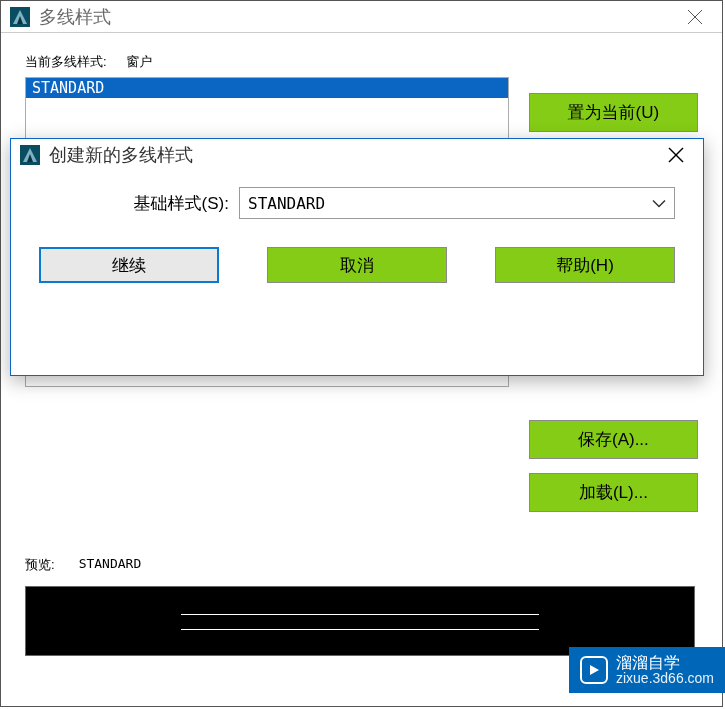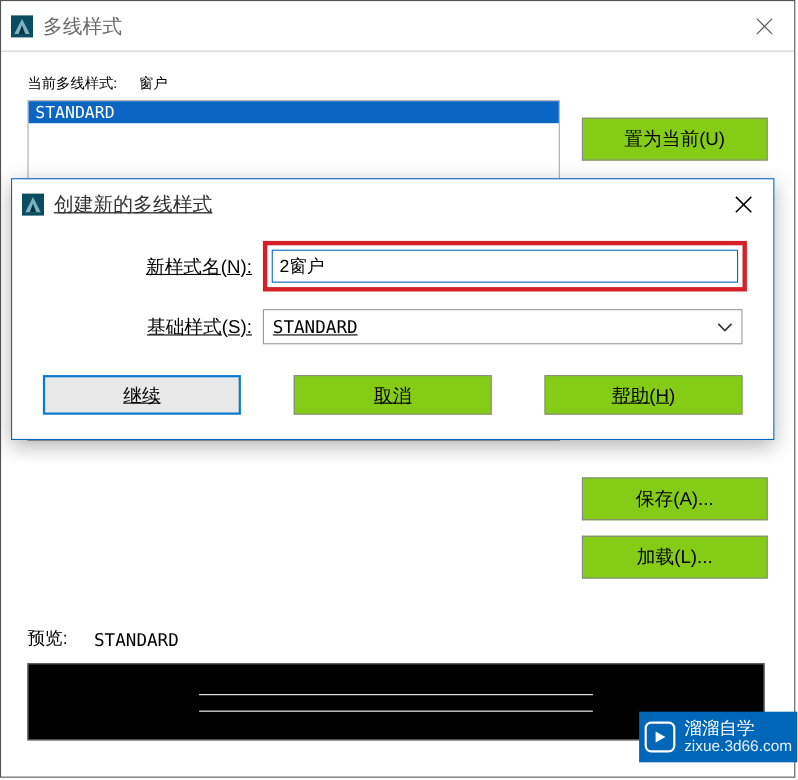--- a/index.html
+++ b/index.html
@@ -15,21 +15,21 @@
 
     
     .main-dialog {
       border: 1px solid #555;
       width: 723px;
       height: 707px;
       position: relative;
       background: #fff;
     }
     .titlebar {
-      height: 46px;
+      height: 32px;
       display: flex;
       align-items: center;
       border-bottom: 1px solid #ccc;
       padding: 0 6px 0 8px;
       font-size: 18px;
       color: #6a6a6a;
       text-align: center;
     }
     .app-icon {
       width: 22px;
@@ -102,21 +102,21 @@
     .btn {
       border: 1px solid #8a8a8a;
       background: #84cc16;
       display: flex;
       align-items: center;
       justify-content: center;
       font-size: 17px;
       cursor: pointer;
     }
 
-    .preview-row { margin-top: 28px; display: flex; align-items: flex-end; font-size: 16px; }
+    .preview-row { margin-top: 28px; display: flex; align-items: flex-start; font-size: 13px; }
     .preview-row .pv-name { margin-left: 24px; font-family: "Consolas", monospace; }
 
     .preview-box {
       margin-top: 12px;
       width: 670px;
       height: 70px;
       background: #000;
       position: relative;
       border: 1px solid #666;
     }
@@ -126,28 +126,27 @@
       background: #fff;
       height: 1px;
     }
     .preview-box .l1 { top: 27px; }
     .preview-box .l2 { top: 42px; }
 
     
     .new-style-dialog {
       position: absolute;
       left: 10px;
-      top: 162px;
+      top: 138px;
       width: 694px;
       height: 238px;
       background: #fff;
       border: 1px solid #0a66c2;
       box-shadow: 0 5px 18px rgba(0,0,0,0.3);
       z-index: 50;
-      text-decoration: underline;
     }
     .new-style-dialog .titlebar { border-bottom: none; color: #333; }
     .new-style-dialog .close-x svg { stroke: #000; stroke-width: 1.4; }
 
     .form-row {
       display: flex;
       align-items: center;
       margin-top: 10px;
       padding: 0 28px 0 0;
     }
@@ -202,21 +201,21 @@
       text-align: center;
     }
     .dlg-buttons .btn { width: 180px; height: 36px; }
     .btn-primary { border: 2px solid #0a7ad1; background: #e8e8e8; }
 
     
     .watermark {
       position: absolute;
       right: 0;
       bottom: 16px;
-      width: 144px;
+      width: 156px;
       height: 46px;
       background: #0066b8;
       display: flex;
       align-items: center;
       justify-content: center;
       gap: 8px;
       z-index: 60;
     }
     .watermark .pl {
       width: 28px; height: 28px;
@@ -303,28 +302,20 @@
     <span>创建新的多线样式</span>
     <span class="spacer"></span>
     <span class="close-x">
       <svg viewBox="0 0 16 16">
           <line x1="1" y1="1" x2="15" y2="15"></line>
           <line x1="15" y1="1" x2="1" y2="15"></line>
         </svg>
     </span>
   </div>
 
-  <div class="form-row">
-    <div class="fl">新样式名(N):</div>
-    <div class="fc">
-      <div class="highlight-box">
-        <input class="text-input" type="text" value="2窗户" style="">
-      </div>
-    </div>
-  </div>
 
   <div class="form-row" style="margin-top:16px">
     <div class="fl">基础样式(S):</div>
     <div class="fc">
       <div class="combo">
         <span>STANDARD</span>
         <span class="chev">
           <svg viewBox="0 0 14 10">
               <polyline points="1,2 7,8 13,2"></polyline>
             </svg>

